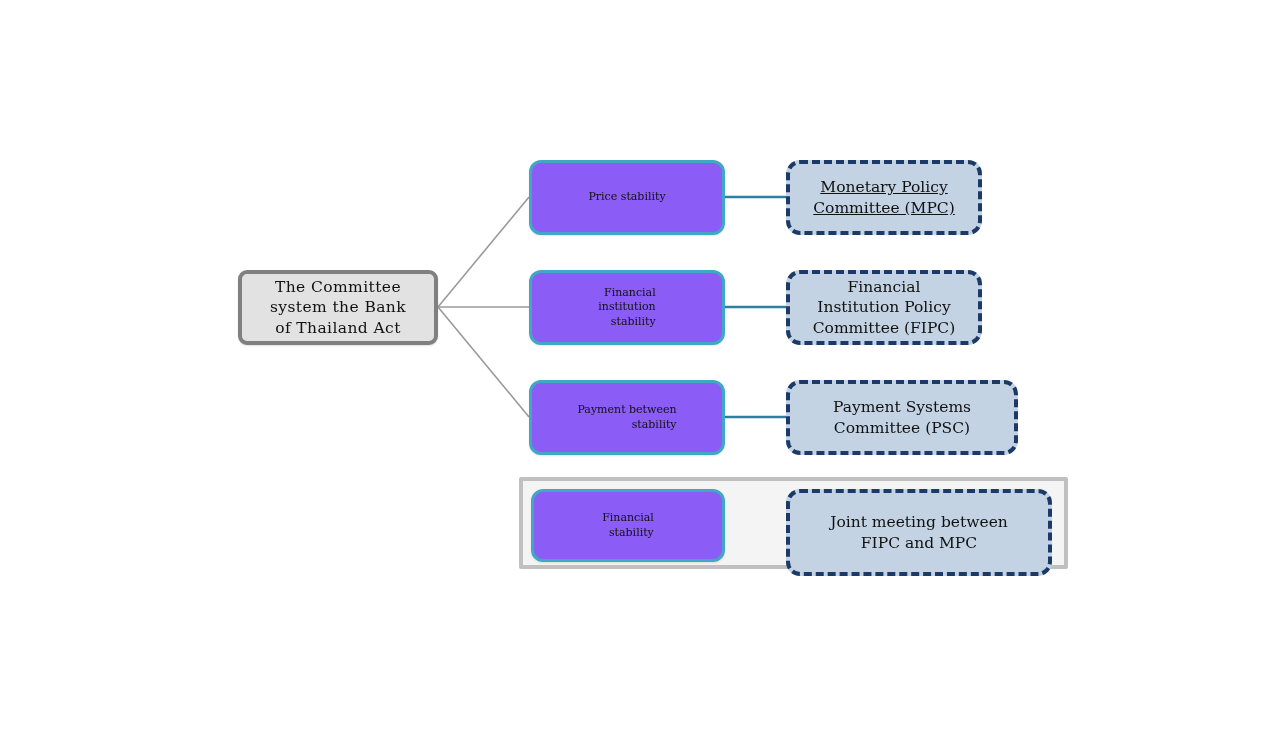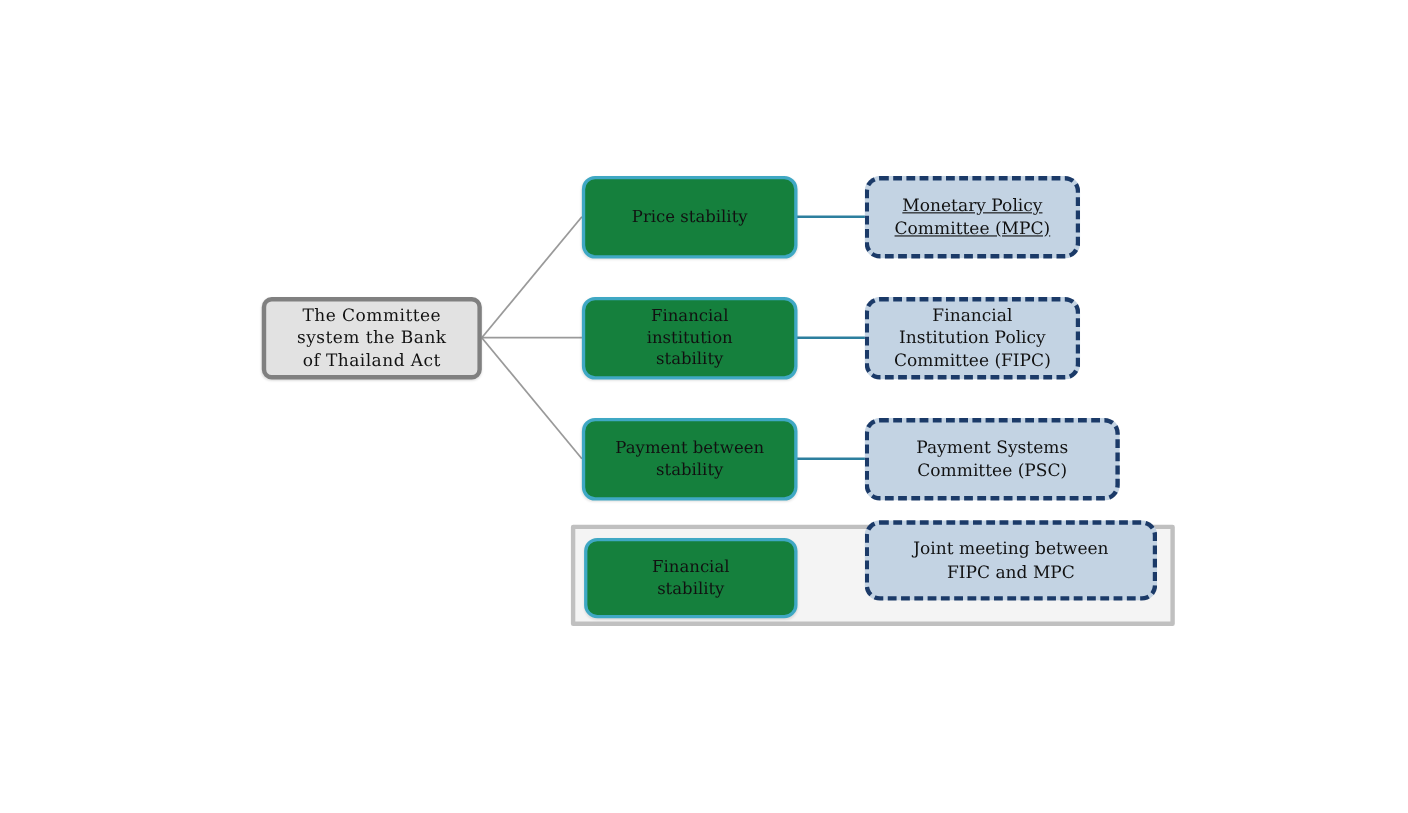--- a/index.html
+++ b/index.html
@@ -47,25 +47,26 @@
     background: #e2e2e2;
     border: 4px solid #808080;
     border-radius: 9px;
     font-size: 15.5px;
     letter-spacing: 0.4px;
     box-shadow: 0 1px 2px rgba(0,0,0,0.12);
   }
 
   
   .node-stability {
-    background: #15803d;
+    background: #8b5cf6;
     border: 3.5px solid #3fa8c4;
     border-radius: 12px;
-    font-size: 15px;
+    font-size: 11px;
     box-shadow: 0 1px 2px rgba(0,0,0,0.10);
+    text-align: right;
   }
 
   
   .node-committee {
     background: #c3d3e3;
     border: 4.5px dashed #1b3a68;
     border-radius: 14px;
     font-size: 15.5px;
   }
 
@@ -116,16 +117,16 @@
 stability</div>
 
   <div class="node node-committee" style="left:786px; top:380px; width:232px; height:75px;">Payment Systems
 Committee (PSC)</div>
 
   <div class="group-box" style="left:519px; top:477px; width:549px; height:92px;"></div>
 
   <div class="node node-stability" style="left:531px; top:489px; width:194px; height:73px;">Financial
 stability</div>
 
-  <div class="node node-committee" style="left:786px; top:473px; width:266px; height:73px;">Joint meeting between
+  <div class="node node-committee" style="left:786px; top:489px; width:266px; height:87px;">Joint meeting between
 FIPC and MPC</div>
 
 </div>
 
 </body></html>

